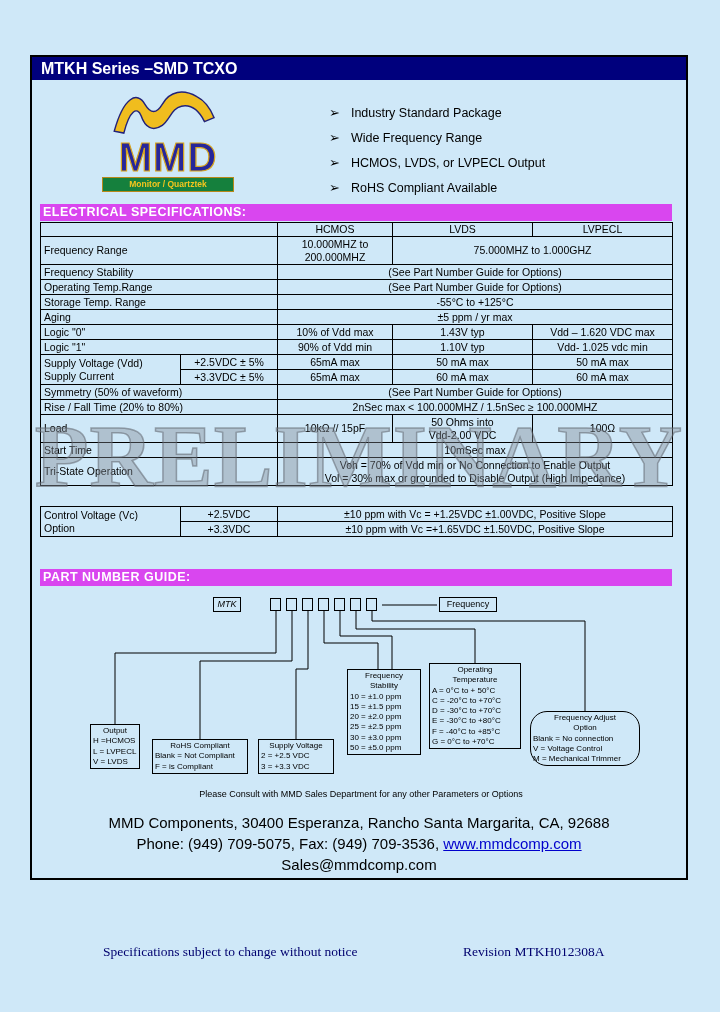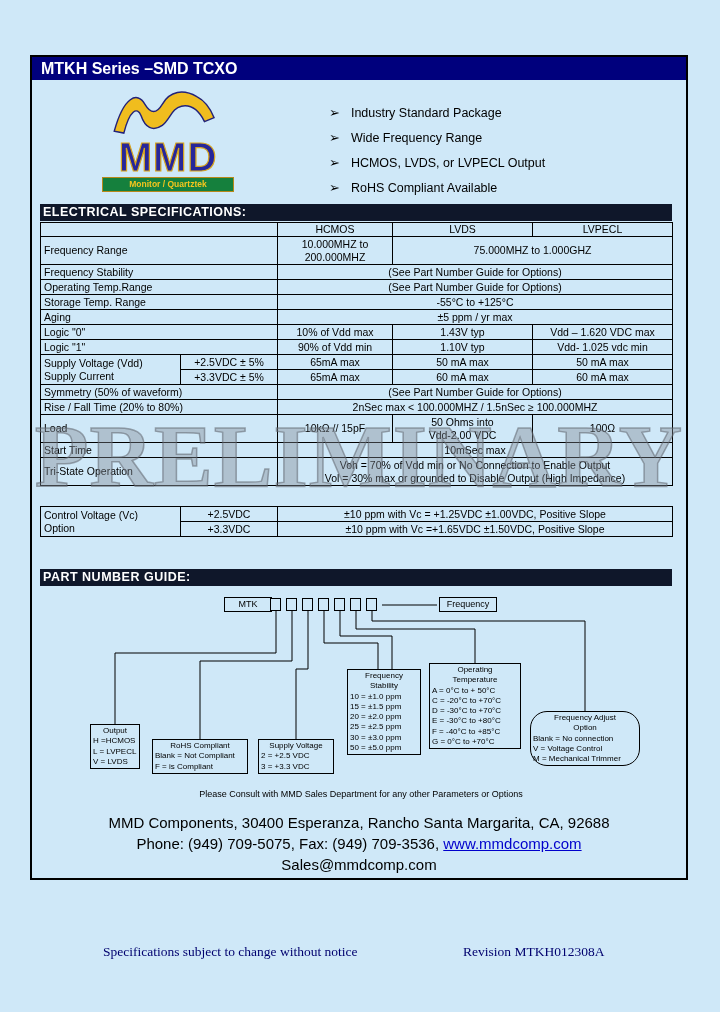--- a/index.html
+++ b/index.html
@@ -14,42 +14,42 @@
   .logo { position:absolute; left:70px; top:30px; width:132px; text-align:center; }
   .logo-name { font-size:40px; font-weight:bold; color:#26269a; letter-spacing:1px; line-height:36px;
                -webkit-text-stroke:1.2px #d8a51e; }
   .logo-tag { margin-top:2px; background:#15803d; border:1px solid #b8891a; color:#f5c51d;
               font-size:8.5px; font-weight:bold; line-height:11px; padding:1px 2px; }
 
   .features { position:absolute; left:297px; top:48px; }
   .feat { display:flex; align-items:center; margin-bottom:10px; font-size:12.5px; }
   .feat .arr { margin-right:11px; font-size:13px; }
 
-  .secbar { position:absolute; left:8px; width:632px; height:17px; background:#0f172a; color:#fff;
+  .secbar { position:absolute; left:8px; width:632px; height:17px; background:#d946ef; color:#fff;
             font-weight:bold; font-size:12.5px; line-height:17px; padding-left:3px; letter-spacing:0.5px; }
   #specbar { top:147px; }
   #pngbar { top:512px; }
 
   table.spec { border-collapse:collapse; table-layout:fixed; font-size:10.5px; }
   table.spec td { border:1px solid #000; padding:0 3px; line-height:12.5px; }
   #spec-main { position:absolute; left:8px; top:165px; width:632px; }
   #spec-cv { position:absolute; left:8px; top:449px; width:632px; }
   .ctr { text-align:center; }
   .rh14 { height:14px; } .rh15 { height:15px;padding-left:44px; } .rh28 { height:28px; }
 
   .watermark { position:absolute; left:0; top:356px; width:100%; text-align:center;
                font-family:"Liberation Serif", serif; font-weight:bold; font-size:88px; line-height:1;
                letter-spacing:1px; color:rgba(128,134,144,0.40);
                -webkit-text-stroke:1.5px rgba(96,102,112,0.55); pointer-events:none; }
 
   .diagram { position:absolute; left:0; top:534px; width:658px; height:225px; font-size:8px; }
   .connectors { position:absolute; left:0; top:0; }
   .pbox { position:absolute; top:6px; height:15px; border:1px solid #000; font-size:9px;
           line-height:13px; text-align:center; background:#cfe8f8; }
-  .mtk { left:192px; width:48px; }
+  .mtk { left:181px; width:28px;font-style:italic; }
   .freqbox { left:407px; width:58px; }
   .dbox { position:absolute; top:7px; width:11px; height:13px; border:1px solid #000; background:#cfe8f8; }
   .opt { position:absolute; border:1px solid #000; padding:1px 2px; line-height:10.3px; background:#cfe8f8; }
   .opt .t { text-align:center; }
   .opt .r { white-space:nowrap; }
   .diagram-note { position:absolute; top:198px; width:100%; text-align:center; font-size:9px; }
 
   .footer { position:absolute; left:0; top:757px; width:100%; text-align:center; font-size:15px; }
   .footer > div { margin-bottom:4px; }
   .weblink { color:#0000cc; text-decoration:underline; cursor:pointer; }

